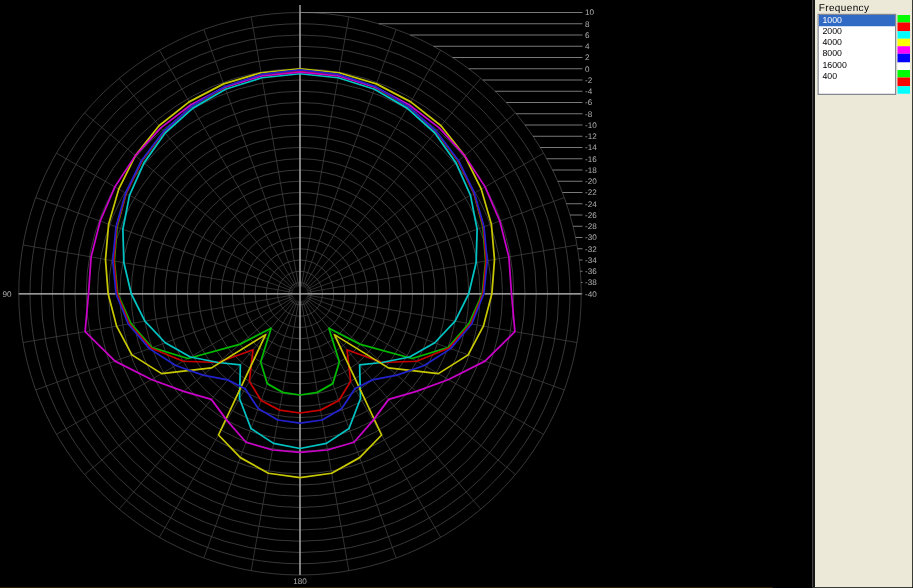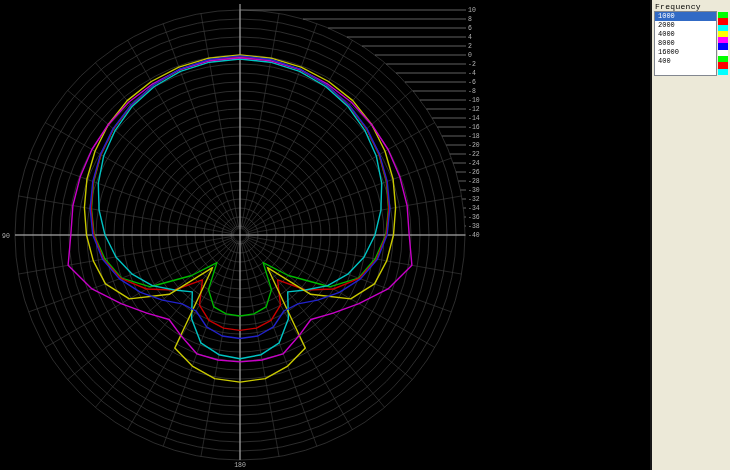--- a/index.html
+++ b/index.html
@@ -1,17 +1,17 @@
 <!DOCTYPE html>
 <html><head>
 <meta charset="utf-8">
 <style>
   html,body{margin:0;padding:0;background:#000;width:730px;height:470px;overflow:hidden;
     font-family:"Liberation Sans",sans-serif;}
-  .stage{position:relative;width:618px;height:470px;background:#eab308;font-family:Liberation Mono, monospace;}
+  .stage{position:relative;width:618px;height:470px;background:#eab308;}
   .plot-area{position:absolute;left:0;top:0;width:650px;height:470px;background:#000;}
   .side-panel{position:absolute;left:650px;top:0;width:80px;height:470px;background:#ece9d8;
     border-left:2px solid #161616;box-sizing:border-box;}
   .panel-title{font-size:8px;color:#000;padding:2px 0 1px 3px;letter-spacing:0.3px;}
   .listbox{position:absolute;left:2px;top:11px;width:61px;height:63px;background:#fff;
     border:1px solid #828790;overflow:hidden;}
   .listbox .row{font-size:7px;line-height:9px;height:9px;color:#000;padding-left:3px;cursor:default;}
   .listbox .row.selected{color:#fff;}
   .palette{position:absolute;left:66px;top:12px;width:10px;}
   .palette .swatch{width:10px;height:6.3px;}

